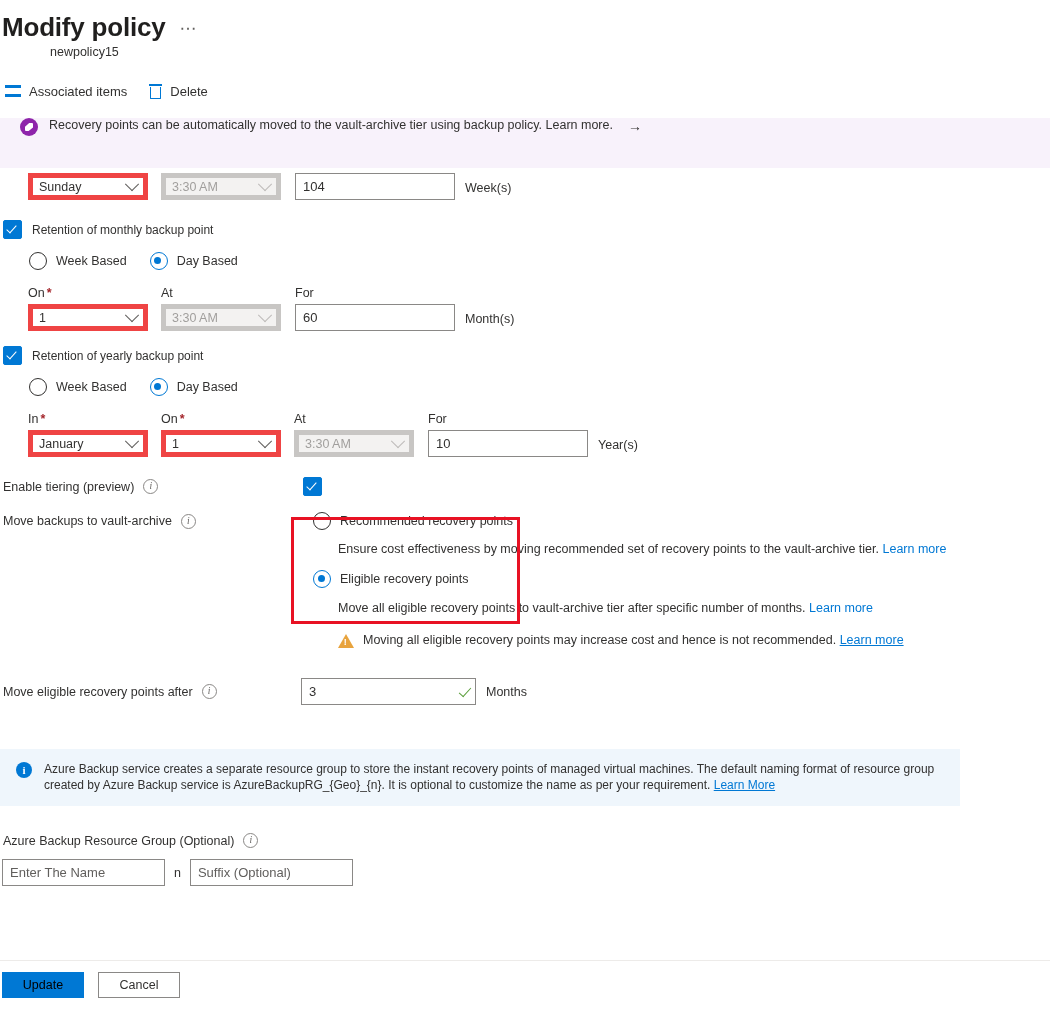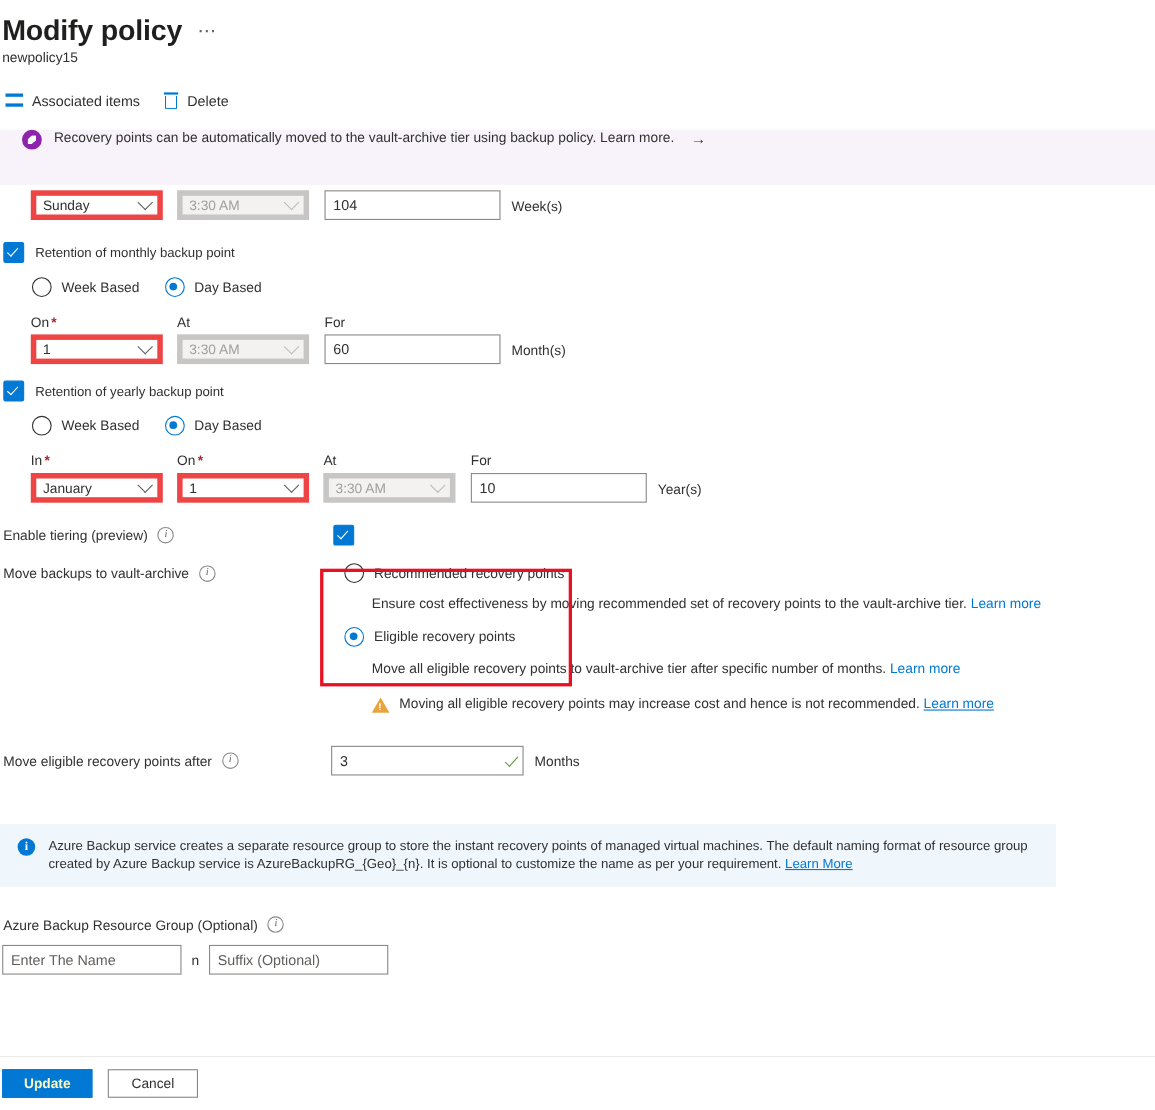--- a/index.html
+++ b/index.html
@@ -40,20 +40,21 @@
     line-height: 14px;
     padding-bottom: 6px;
     cursor: pointer;
   }
   .subtitle {
     font-size: 12.5px;
     color: #323130;
     padding-left: 2px;
     margin-top: 2px;
     line-height: 17px;
+    margin-left: 48px;
   }
 
   
   .command-bar {
     display: flex;
     align-items: center;
     gap: 22px;
     margin-top: 17px;
     padding-left: 5px;
     height: 26px;
@@ -288,21 +289,21 @@
     border-top: 1px solid #edebe9; background: #ffffff;
     display: flex; align-items: center; gap: 14px; padding-left: 2px;
     box-sizing: border-box;
   }
   .btn {
     height: 26px; min-width: 82px; font-size: 12.5px;
     font-family: "Liberation Sans", sans-serif;
     display: inline-flex; align-items: center; justify-content: center;
     cursor: pointer; box-sizing: border-box; padding: 0 12px;
   }
-  .btn-primary { background: #0078d4; color: #fef9c3; border: 1px solid #0078d4; font-weight: 700; }
+  .btn-primary { background: #0078d4; color: #000000; border: 1px solid #0078d4; font-weight: 400; }
   .btn-secondary { background: #ffffff; color: #323130; border: 1px solid #8a8886; }
 </style>
 </head>
 <body>
 
 <div class="page">
 
   <div class="header">
     <div class="title-row">
       <div class="page-title">Modify policy</div>

